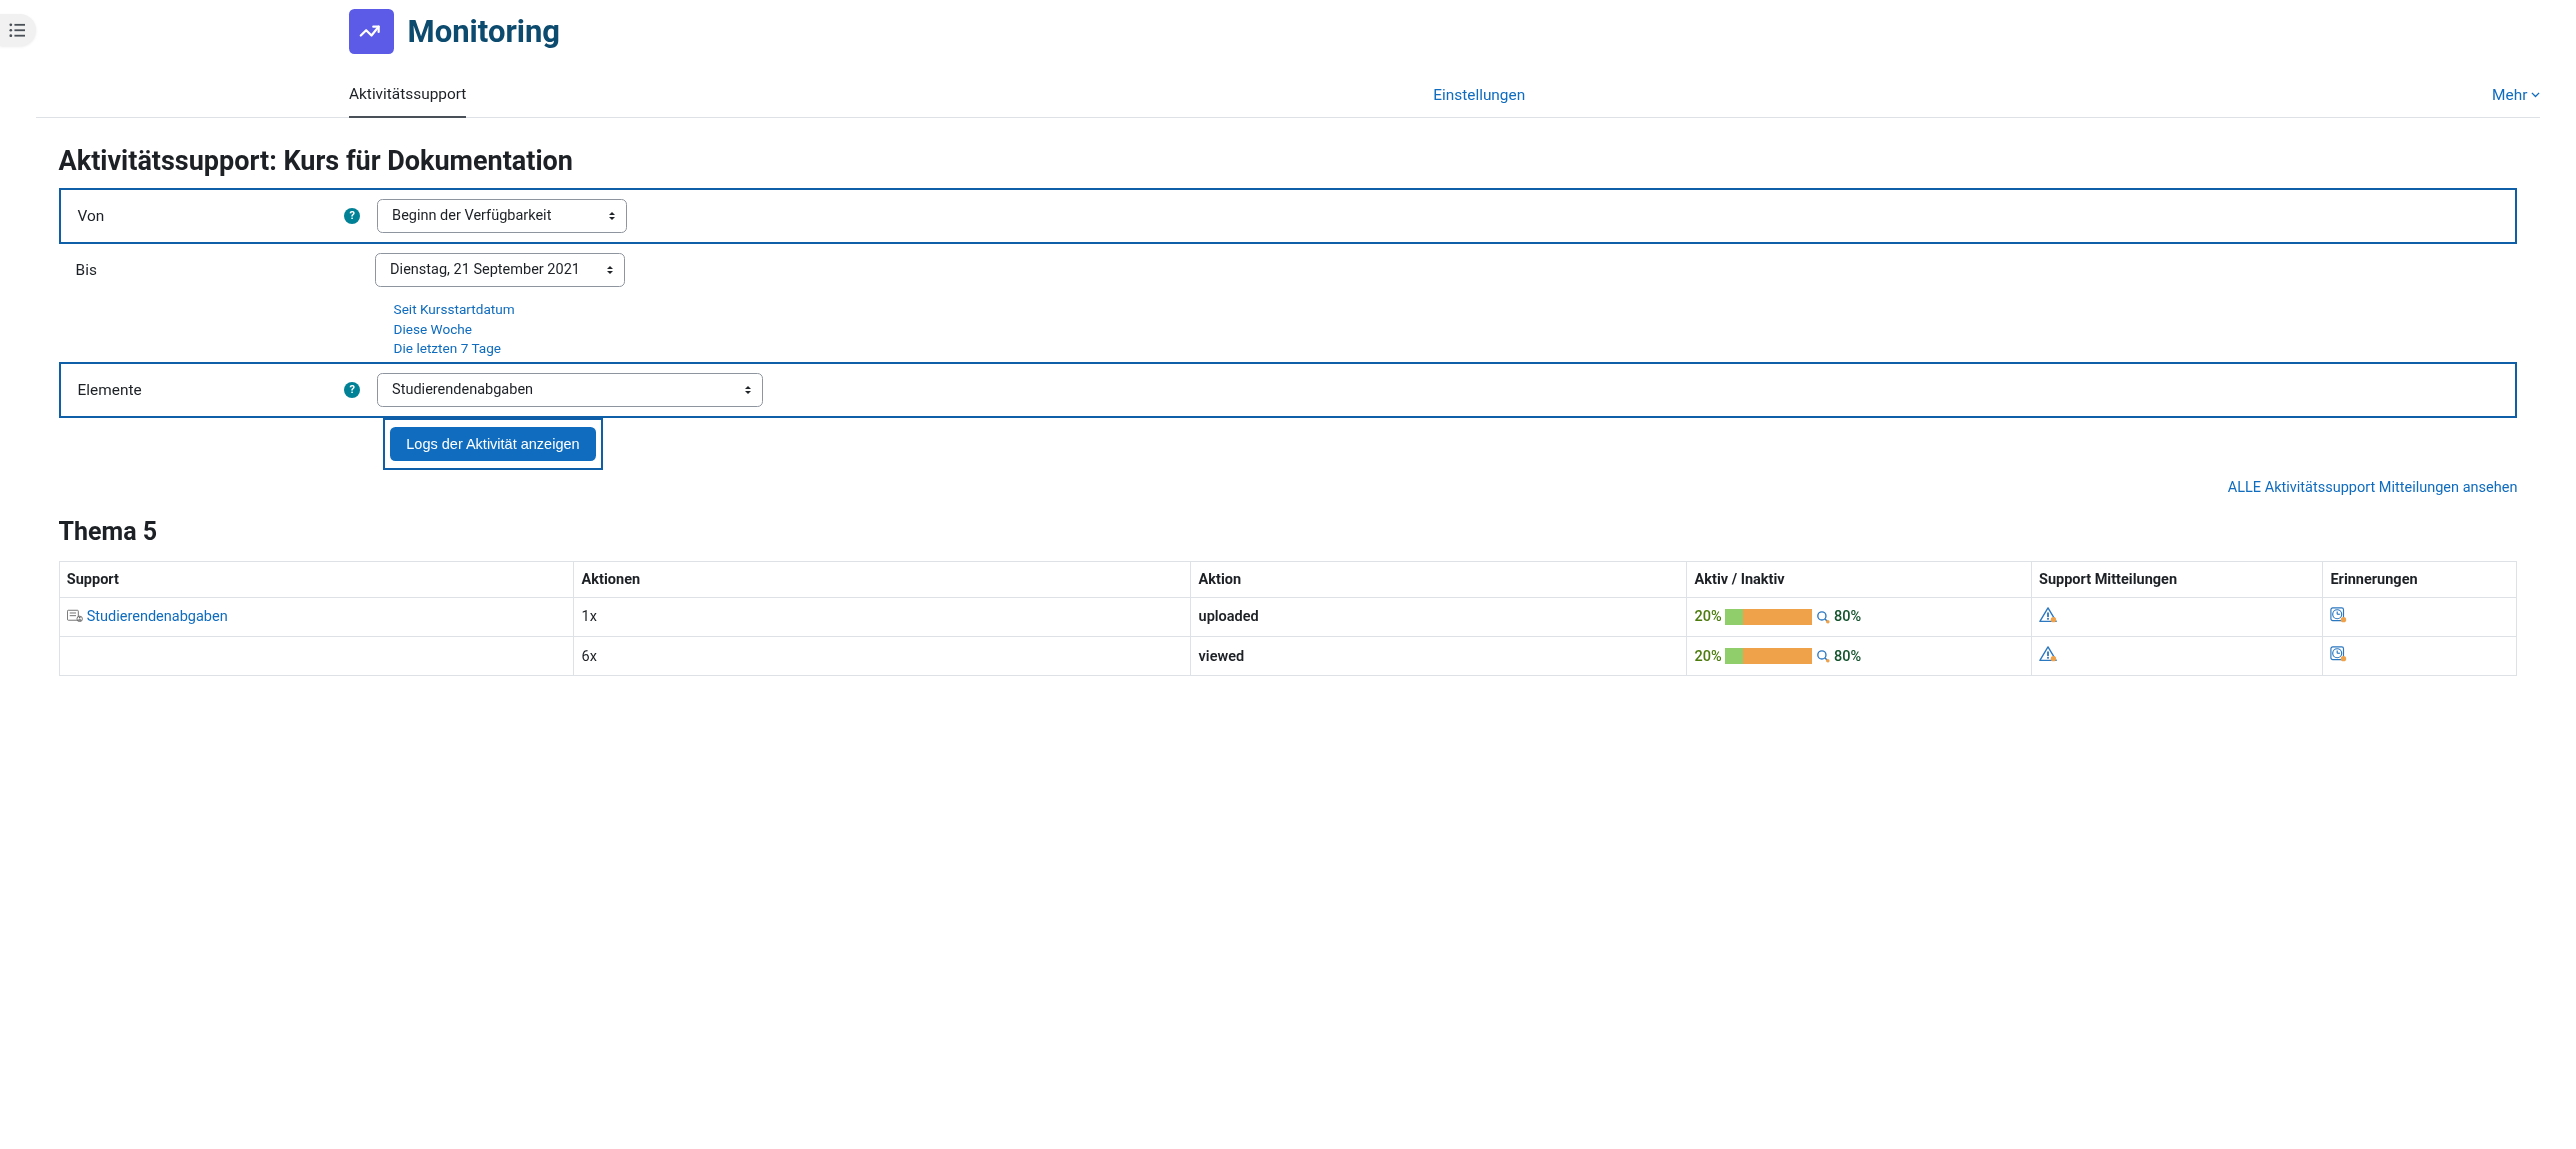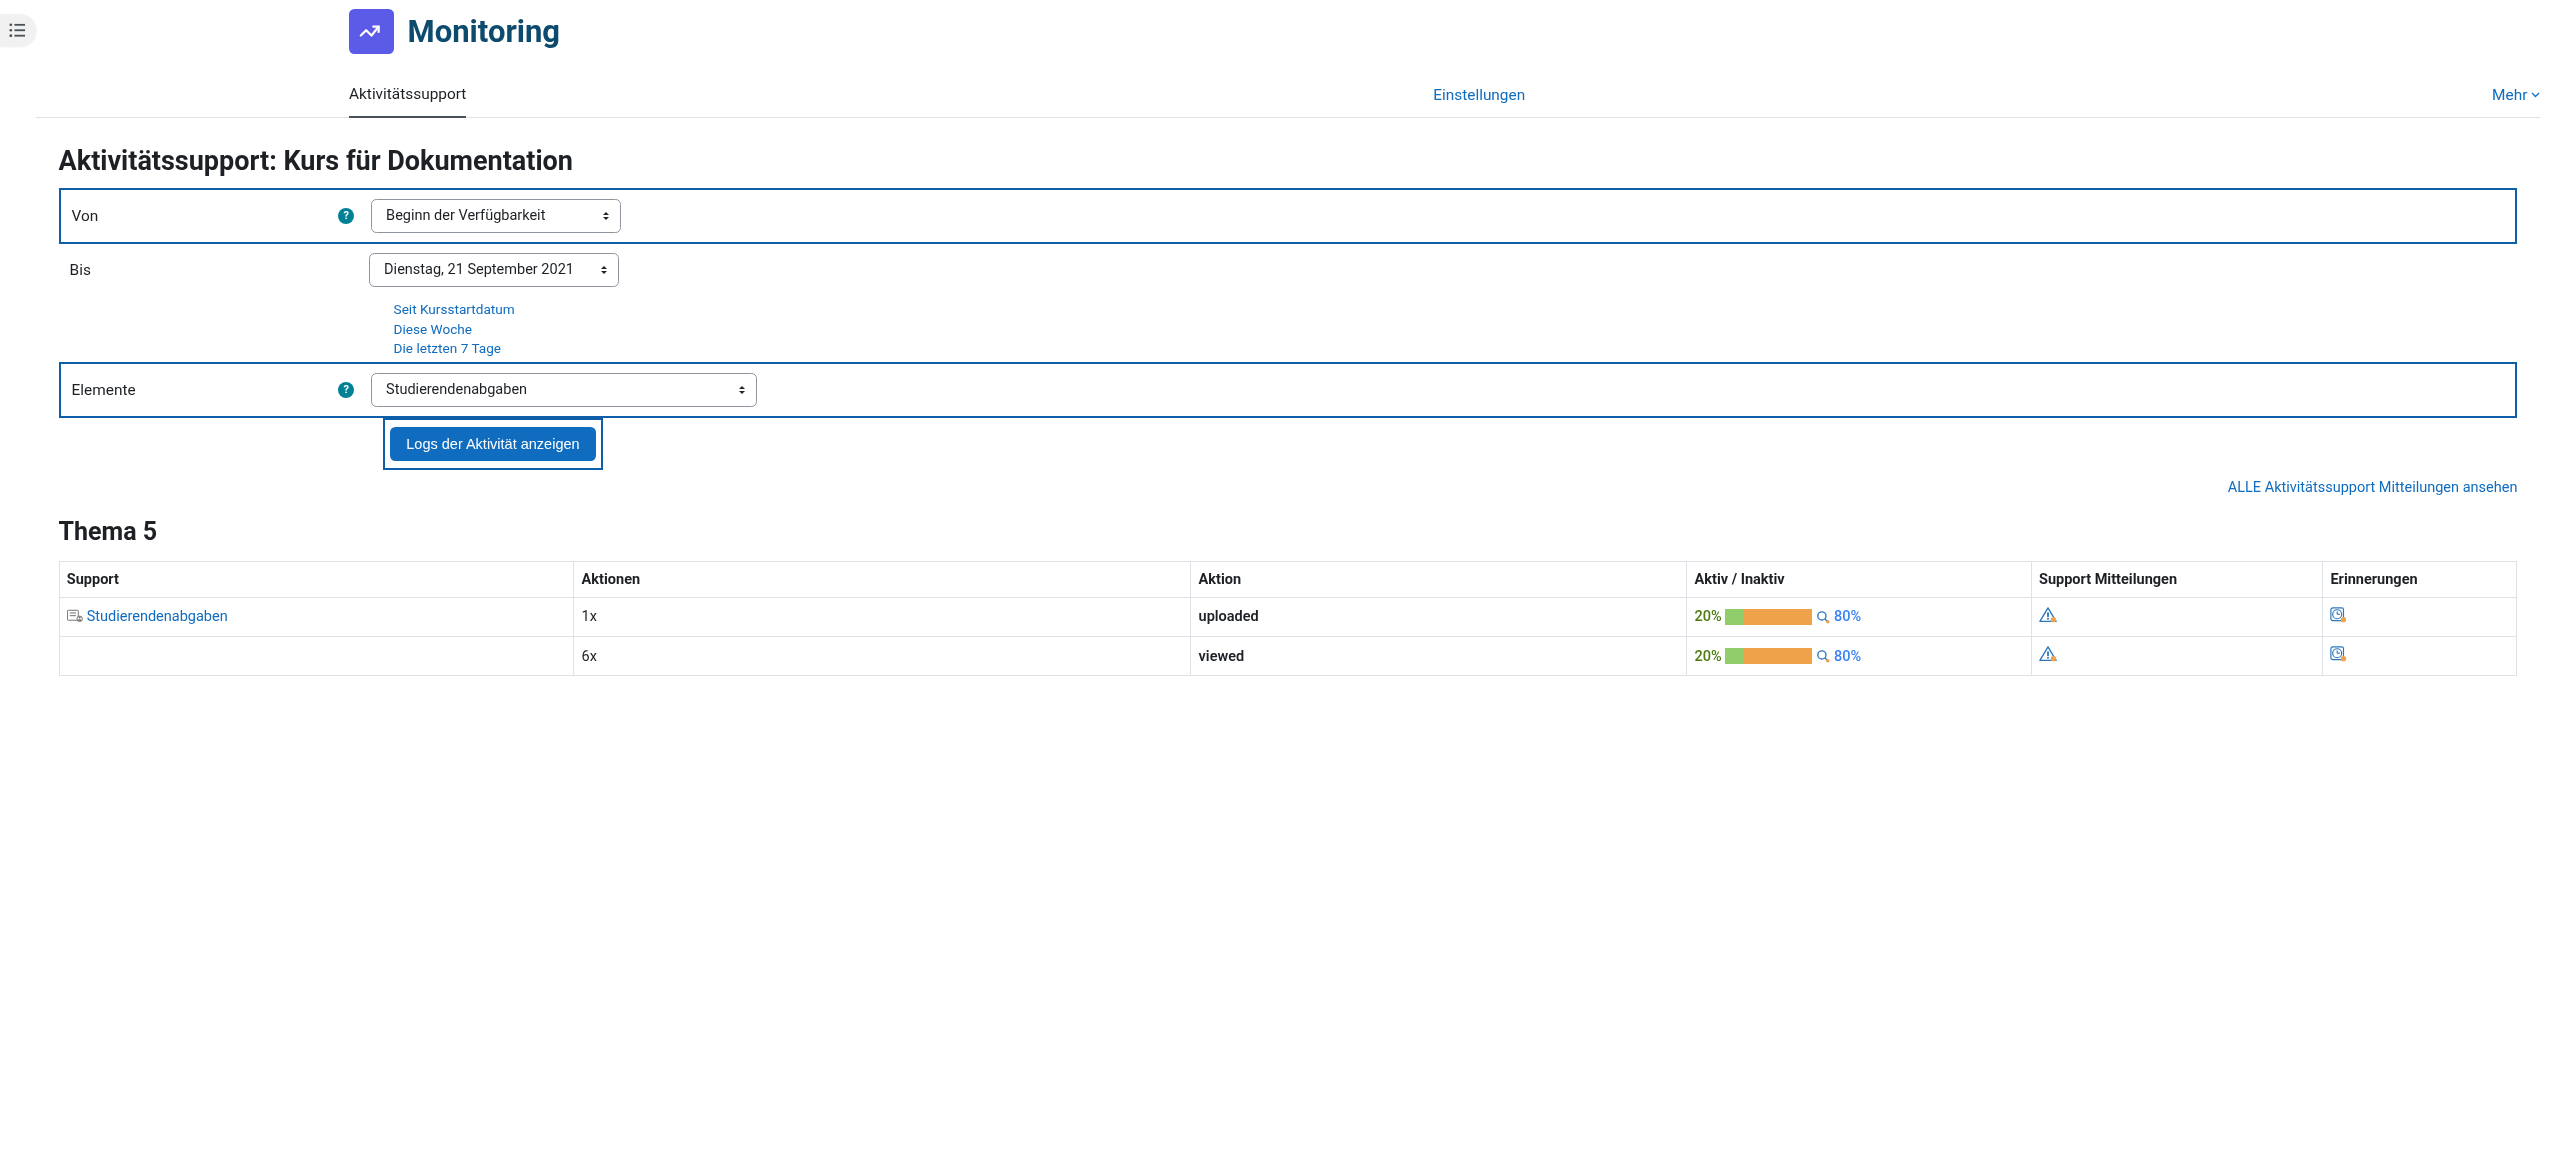--- a/index.html
+++ b/index.html
@@ -74,21 +74,21 @@
     margin: 0 22.6px;
   }
   .content h2 {
     font-size: 27px;
     font-weight: 700;
     margin-bottom: 11px;
   }
   .form-row {
     display: flex;
     align-items: center;
-    padding: 9px 11px;
+    padding: 9px 17px;
     position: relative;
   }
   .form-row.highlighted {
     border: 2.7px solid #0f5fa8;
   }
   .form-row .label {
     width: 299px;
     font-size: 15.4px;
     display: flex;
     align-items: center;
@@ -202,21 +202,21 @@
   .col-support { width: 154px; }
   .col-erinn { width: 100px; }
   .module-link { color: #0f6cbf; text-decoration: none; cursor: pointer; }
   .mod-icon { display: inline-block; vertical-align: middle; margin-right: 3.6px; }
   .activity-bar {
     display: flex;
     align-items: center;
     gap: 3.6px;
   }
   .pct-green { color: #4d7c0f; font-weight: 500; }
-  .pct-orange { color: #3b82f6; font-weight: 500; }
+  .pct-orange { color: #14532d; font-weight: 500; }
   .bar {
     display: inline-flex;
     width: 87px;
     height: 16.3px;
     overflow: hidden;
   }
   .bar .seg-g { background: #8fce6b; }
   .bar .seg-o { background: #f0a24a; }
   .magnify-icon, .warn-icon, .clock-icon {
     display: inline-flex; align-items: center; justify-content: center;

